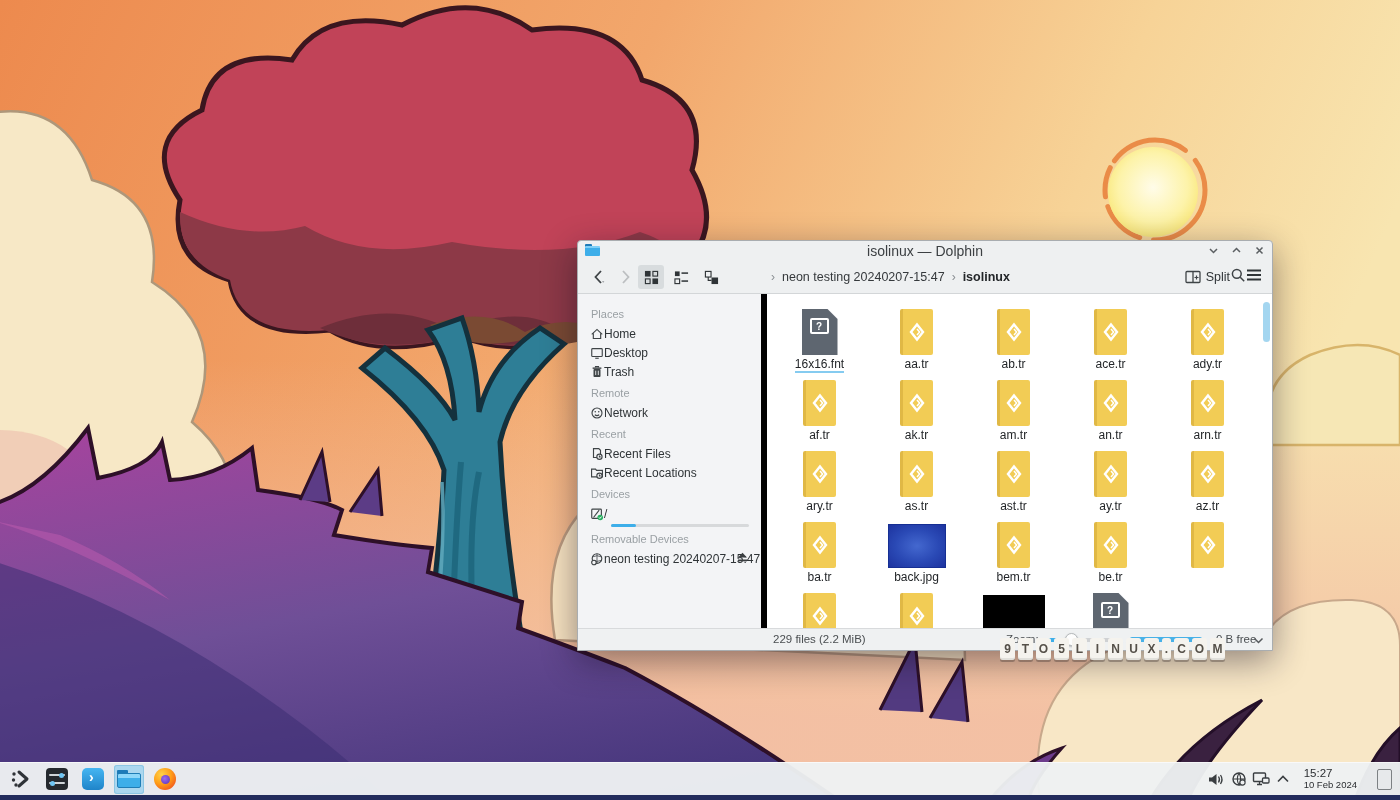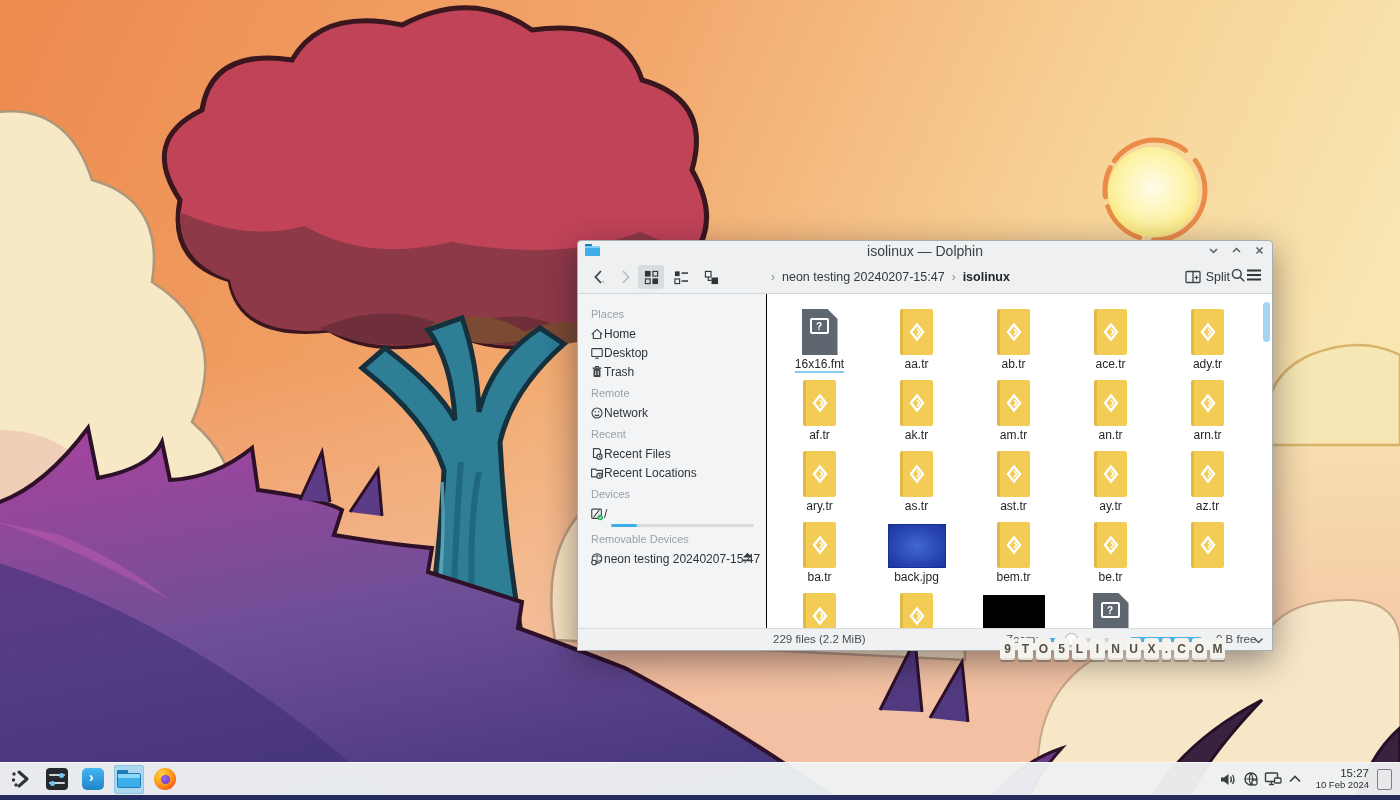--- a/index.html
+++ b/index.html
@@ -24,21 +24,21 @@
   .viewmodes { position:absolute; left:60px; top:5px; display:flex; gap:4px; }
   .vm-btn { width:26px; height:24px; display:flex; align-items:center; justify-content:center; border-radius:3px; }
   .vm-btn.active { background:#d8dcde; }
   .breadcrumb { position:absolute; left:193px; top:0; height:33px; display:flex; align-items:center; gap:7px; font-size:12.5px; color:#35393c; }
   .breadcrumb .sep { color:#8a8f93; font-size:12px; }
   .breadcrumb .current { font-weight:bold; color:#232629; }
   .tb-right { position:absolute; right:10px; top:0; height:33px; display:flex; align-items:center; }
   .split-btn { display:flex; align-items:center; gap:5px; font-size:12.5px; color:#2f3437; }
 
   .win-main { flex:1; display:flex; min-height:0; }
-  .sidebar { width:189px; background:#f3f4f6; border-right:1px solid #000000; padding:8px 0 0 12px; overflow:hidden; font-size:12px; }
+  .sidebar { width:189px; background:#f3f4f6; border-right:6px solid #000000; padding:8px 0 0 12px; overflow:hidden; font-size:12px; }
   .sb-header { color:#9aa0a4; font-size:11px; margin:6px 0 4px 1px; }
   .sb-item { display:flex; align-items:center; height:19px; color:#2f3437; position:relative; padding-right:10px; cursor:pointer; }
   .sb-item .lbl { white-space:nowrap; }
   .sb-usage { position:relative; height:3px; margin:1px 12px 3px 21px; background:#d7d9db; border-radius:2px; }
   .sb-usage .fill { position:absolute; left:0; top:0; bottom:0; background:#3daee9; border-radius:2px; }
   .sb-eject { position:absolute; right:12px; top:2px; }
 
   .fileview { position:relative; flex:1; background:#ffffff; overflow:hidden; }
   .grid { position:absolute; inset:8px 10px 0 4px; display:grid;
     grid-template-columns:repeat(5, 97px); grid-auto-rows:71px; }
@@ -80,21 +80,21 @@
 
   
   .taskbar { position:absolute; left:0; top:762px; width:1400px; height:33px;
     background:rgba(238,241,243,.96); border-top:1px solid rgba(255,255,255,.6); z-index:8;
     display:flex; align-items:center; }
   .bottom-strip { position:absolute; left:0; top:795px; width:1400px; height:5px; background:#232c5c; z-index:7; }
   .tb-app { width:30px; height:29px; margin-left:6px; display:flex; align-items:center; justify-content:center; border-radius:3px; cursor:pointer; }
   .tb-app.active { background:#abd7ef; box-shadow:inset 0 0 0 1px #8cc6e4; }
   .tb-spacer { flex:1; }
   .tray-icon { width:22px; height:24px; display:flex; align-items:center; justify-content:center; cursor:pointer; }
-  .clock { text-align:right; margin:0 8px 0 10px; line-height:11px; color:#2b2e31; cursor:pointer; }
+  .clock { margin:0 20px 0 10px; line-height:11px; color:#2b2e31; cursor:pointer; }
   .clock .t { font-size:11.5px; }
   .clock .d { font-size:9.5px; }
   .show-desktop { width:15px; height:21px; border:1px solid #7d8184; border-radius:2px; margin-right:8px; cursor:pointer; }
 
   .set-icon { width:22px; height:22px; background:#25292e; border-radius:4px; position:relative; }
   .set-icon i { position:absolute; left:3px; right:3px; height:2px; background:#cfd4d8; border-radius:1px; }
   .set-icon i.a { top:6px; } .set-icon i.b { bottom:6px; }
   .set-icon em { position:absolute; width:5px; height:5px; border-radius:50%; background:#6fc5f2; }
   .set-icon em.a { top:4.5px; right:4px; } .set-icon em.b { bottom:4.5px; left:4px; }
   .ff-icon { width:22px; height:22px; border-radius:50%; position:relative;

